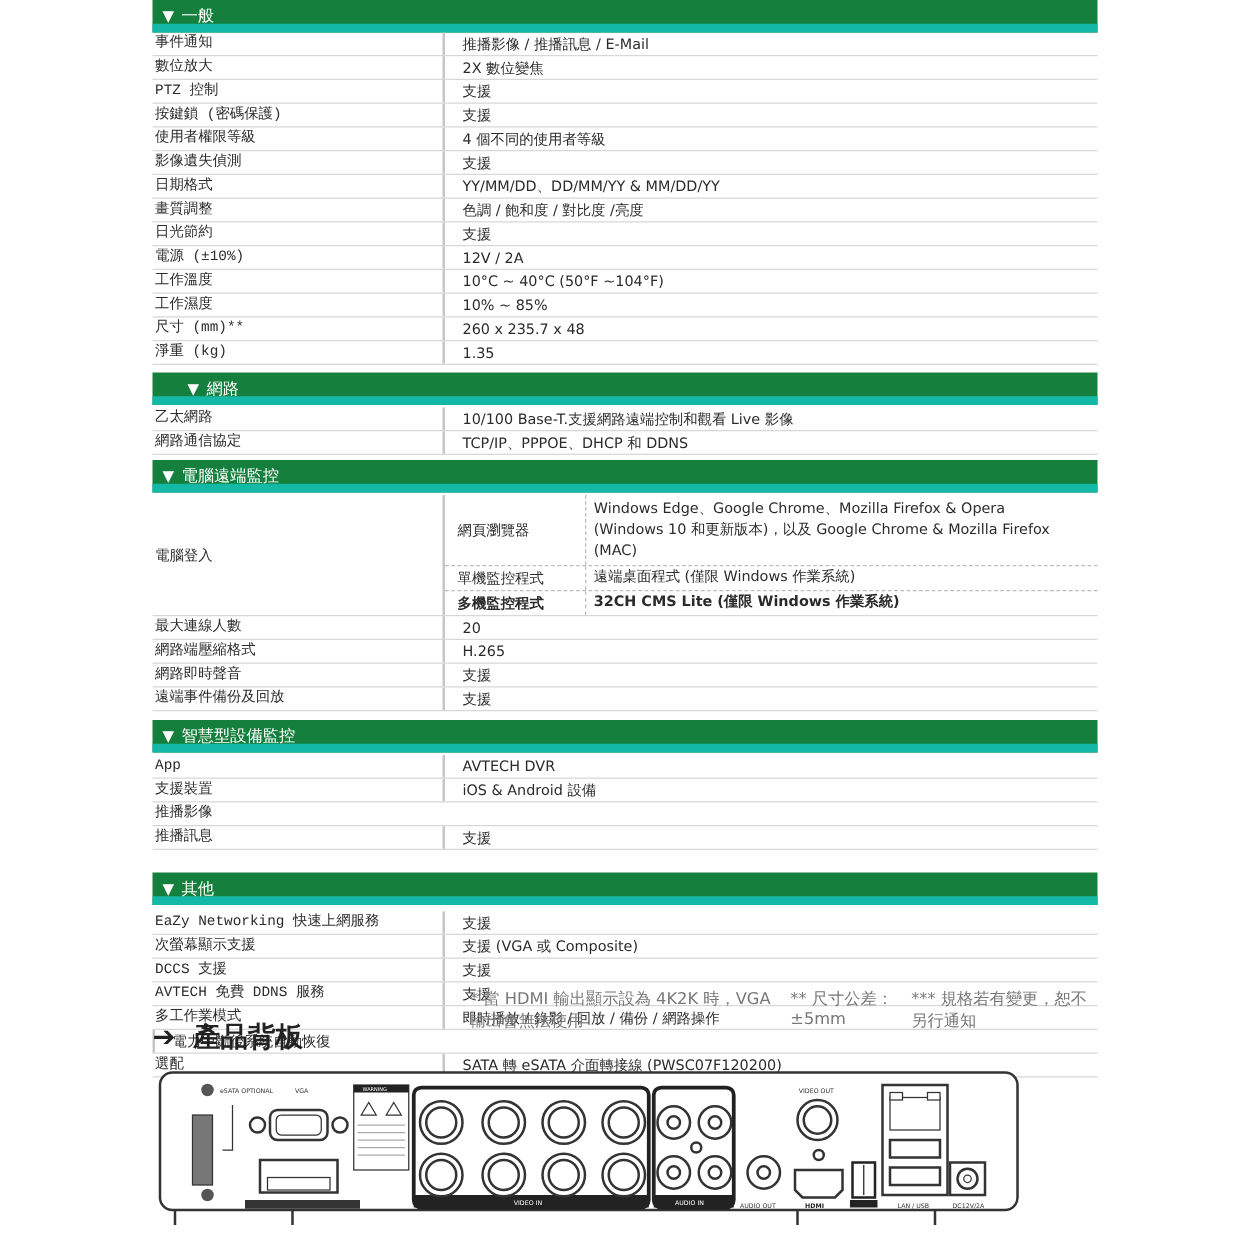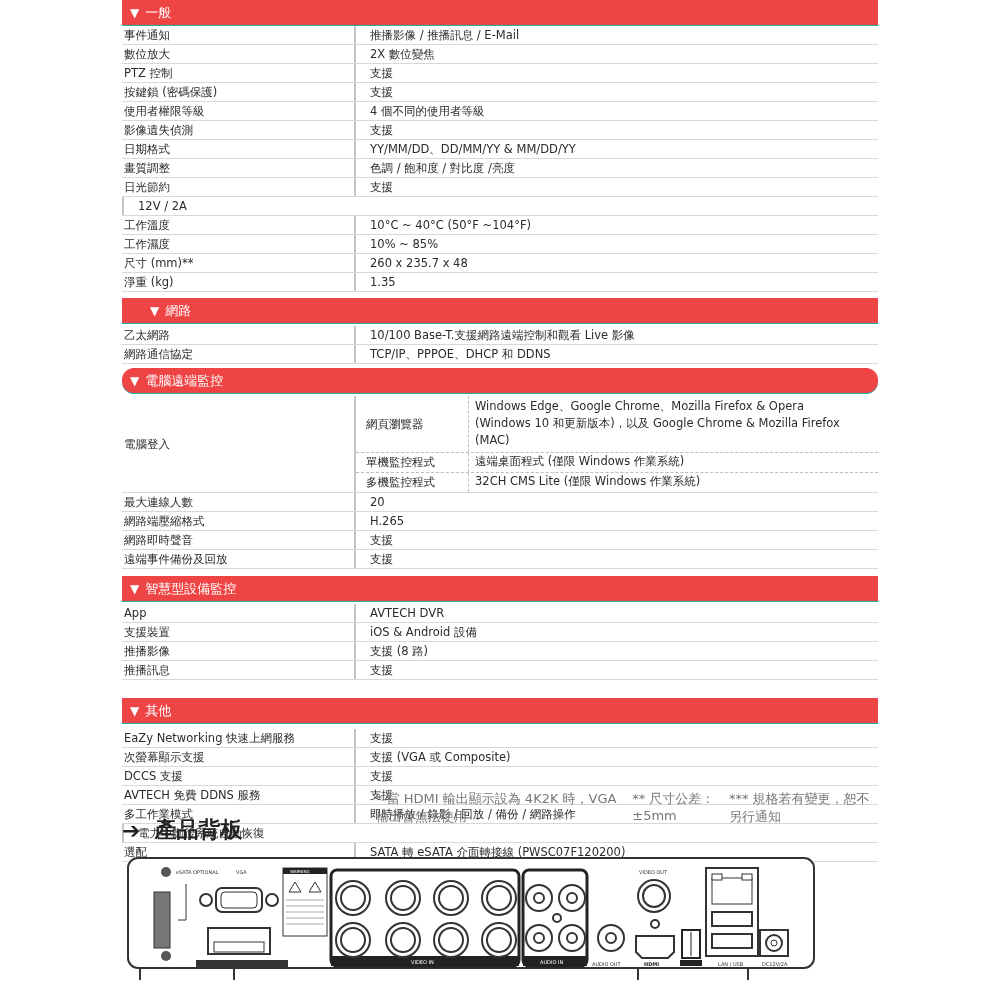--- a/index.html
+++ b/index.html
@@ -1,32 +1,32 @@
 <!DOCTYPE html>
 <html><head>
 <meta charset="utf-8">
 <style>
   html, body { margin:0; padding:0; background:#ffffff; }
   body { width:1000px; height:1000px; position:relative; overflow:hidden;
          font-family:"DejaVu Sans", "Liberation Sans", sans-serif; color:#2b2b2b; }
   .spec { position:absolute; left:122px; top:0; width:756px; }
-  .sec-head { height:26px; background:#ef4444; color:#ffffff; font-size:13px;
+  .sec-head { height:26px; background:#15803d; color:#ffffff; font-size:13px;
               line-height:26px; padding-left:8px; box-sizing:border-box;
-              border-bottom:1px solid #14b8a6; }
+              border-bottom:7px solid #14b8a6; }
   .sec-head .tri { font-size:12px; margin-right:6px; }
   .row { display:flex; height:18px; font-size:11.5px; line-height:18px;
          border-bottom:1px solid #d8d8d8; }
-  .row .k { width:232px; padding-left:2px; box-sizing:border-box; white-space:nowrap; overflow:hidden; }
+  .row .k { width:232px; padding-left:2px; box-sizing:border-box; white-space:nowrap; overflow:hidden;font-family:Liberation Mono, monospace; }
   .row .v { flex:1; padding-left:14px; border-left:2px solid #c6c6c6; white-space:nowrap; overflow:hidden; }
   .gap { height:2px; }
   .pc-block { display:flex; border-bottom:1px solid #d8d8d8; font-size:11.5px; }
   .pc-block .k { width:232px; padding-left:2px; box-sizing:border-box; display:flex; align-items:center; }
   .pc-block .sub { flex:1; border-left:2px solid #c6c6c6; }
   .subrow { display:flex; border-bottom:1px dashed #bdbdbd; }
-  .subrow:last-child { border-bottom:none; }
+  .subrow:last-child { border-bottom:none;font-weight:bold; }
   .subrow .sk { width:112px; padding-left:10px; box-sizing:border-box; display:flex; align-items:center; white-space:nowrap; }
   .subrow .sv { flex:1; padding-left:6px; border-left:1px dashed #bdbdbd; line-height:17px; }
   .notes { position:absolute; top:790px; left:376px; width:500px; display:flex;
            justify-content:space-between; font-size:13px; color:#777; }
   .title2 { position:absolute; left:122px; top:815px; font-size:22px; font-weight:bold; color:#222;
             display:flex; align-items:center; }
   .title2 .arrow { font-size:22px; margin-right:14px; }
   .panel { position:absolute; left:126px; top:856px; width:690px; height:124px; }
 </style>
 </head>
@@ -68,20 +68,21 @@
       </div>
       <div class="row">
         <div class="k">畫質調整</div>
         <div class="v">色調 / 飽和度 / 對比度 /亮度</div>
       </div>
       <div class="row">
         <div class="k">日光節約</div>
         <div class="v">支援</div>
       </div>
       <div class="row">
+        <div class="k">電源 (±10%)</div>
         <div class="v">12V / 2A</div>
       </div>
       <div class="row">
         <div class="k">工作溫度</div>
         <div class="v">10°C ~ 40°C (50°F ~104°F)</div>
       </div>
       <div class="row">
         <div class="k">工作濕度</div>
         <div class="v">10% ~ 85%</div>
       </div>
@@ -103,21 +104,21 @@
       <div class="row">
         <div class="k">乙太網路</div>
         <div class="v">10/100 Base-T.支援網路遠端控制和觀看 Live 影像</div>
       </div>
       <div class="row">
         <div class="k">網路通信協定</div>
         <div class="v">TCP/IP、PPPOE、DHCP 和 DDNS</div>
       </div>
     </div>
 
-  <div class="sec-head" style="margin-top:4px;border-radius:12px;">
+  <div class="sec-head" style="margin-top:4px;">
     <span class="tri">▼</span><span>電腦遠端監控</span>
   </div>
   <div class="gap"></div>
   <div class="pc-block">
     <div class="k">電腦登入</div>
     <div class="sub">
       <div class="subrow" style="height:56px;">
         <div class="sk">網頁瀏覽器</div>
         <div class="sv" style="padding-top:2px;">
           <div>Windows Edge、Google Chrome、Mozilla Firefox &amp; Opera</div>
@@ -162,21 +163,20 @@
       <div class="row">
         <div class="k">App</div>
         <div class="v">AVTECH DVR</div>
       </div>
       <div class="row">
         <div class="k">支援裝置</div>
         <div class="v">iOS &amp; Android 設備</div>
       </div>
       <div class="row">
         <div class="k">推播影像</div>
-        <div class="v">支援 (8 路)</div>
       </div>
       <div class="row">
         <div class="k">推播訊息</div>
         <div class="v">支援</div>
       </div>
     </div>
 
   <div class="sec-head" style="margin-top:18px;">
     <span class="tri">▼</span><span>其他</span>
   </div>

